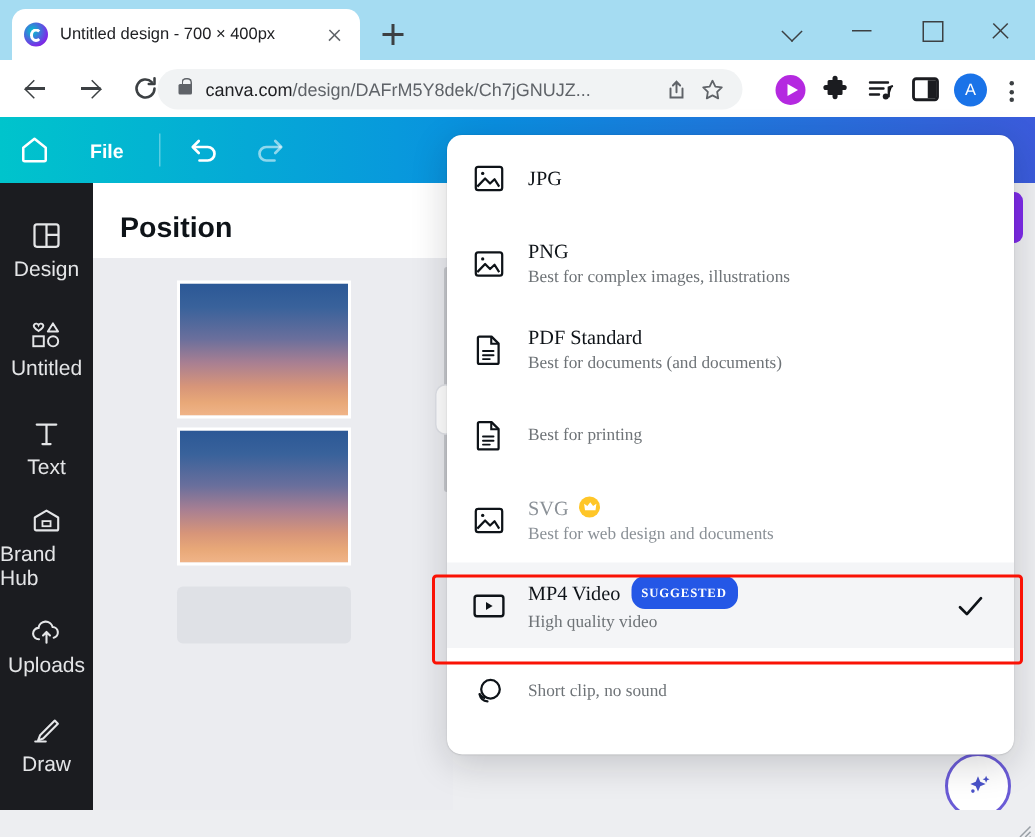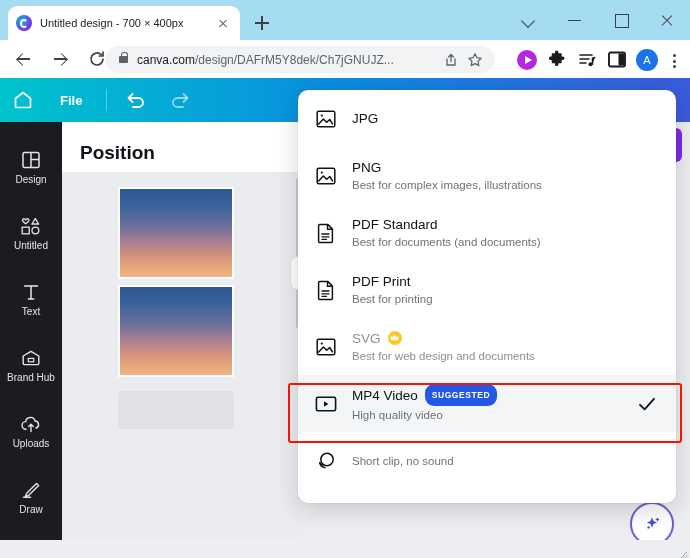--- a/index.html
+++ b/index.html
@@ -165,21 +165,21 @@
 
   .side {
     position: absolute; left: 0; top: 44px; width: 62px; height: 436px;
     background: #1b1c20; padding-top: 12px;
   }
   .side-item {
     width: 62px; height: 66px; display: flex; flex-direction: column;
     align-items: center; justify-content: center; cursor: pointer; gap: 4px;
   }
   .side-item svg { display: block; }
-  .side-lbl { color: #e4e5e7; font-size: 10px; }
+  .side-lbl { color: #e4e5e7; font-size: 14px; }
 
   .panel {
     position: absolute; left: 62px; top: 44px; width: 240px; height: 436px;
     background: #fff;
   }
   .panel-title {
     font-size: 19px; font-weight: bold; color: #0e1318;
     padding: 20px 0 0 18px;
   }
   .panel-body {
@@ -238,21 +238,21 @@
   }
   .dd-item {
     height: 57px; display: flex; align-items: center;
     padding: 0 18px 0 14px; cursor: pointer; position: relative;
   }
   .dd-item.selected { background: #f4f5f7; }
   .dd-ico {
     width: 28px; height: 28px; flex: 0 0 auto; margin-right: 12px;
     display: flex; align-items: center; justify-content: center;
   }
-  .dd-txt { flex: 1 1 auto; min-width: 0; }
+  .dd-txt { flex: 1 1 auto; min-width: 0; font-family: Liberation Serif, serif; }
   .dd-title {
     font-size: 13.5px; color: #0e1318; line-height: 17px;
     display: flex; align-items: center; gap: 7px;
   }
   .dd-item.dim .dd-title, .dd-item.dim .dd-sub { color: #8b9197; }
   .dd-sub { font-size: 11.5px; color: #6e7377; line-height: 16px; margin-top: 1px; }
   .badge {
     background: #2457e6; color: #fff; font-size: 8.5px; font-weight: bold;
     letter-spacing: .55px; padding: 2.5px 7px; border-radius: 9px;
     white-space: nowrap;
@@ -499,23 +499,20 @@
 
     <div class="dd-item">
       <div class="dd-ico">
         <svg width="20" height="22" viewBox="0 0 20 22" fill="none">
           <path d="M3.6 2.4h8.1l4.7 4.7v12.5a1 1 0 0 1-1 1H3.6a1 1 0 0 1-1-1V3.4a1 1 0 0 1 1-1z" stroke="#0e1318" stroke-width="1.5" stroke-linejoin="round"></path>
           <path d="M11.5 2.6v4.6h4.6" stroke="#0e1318" stroke-width="1.4"></path>
           <path d="M6 12h7M6 14.8h7M6 17.4h4.5" stroke="#0e1318" stroke-width="1.3" stroke-linecap="round"></path>
         </svg>
       </div>
       <div class="dd-txt">
-        <div class="dd-title">
-            <span>PDF Print</span>
-          </div>
         <div class="dd-sub">Best for printing</div>
       </div>
     </div>
 
     <div class="dd-item dim">
       <div class="dd-ico">
         <svg width="22" height="22" viewBox="0 0 22 22" fill="none">
           <rect x="2.2" y="3.2" width="17.6" height="15.6" rx="1.6" stroke="#0e1318" stroke-width="1.5"></rect>
           <circle cx="6.8" cy="7.6" r="1.1" fill="#0e1318"></circle>
           <path d="M3.2 16.4 8.4 11l3.3 3.3 3-2.8 3.1 4.9" stroke="#0e1318" stroke-width="1.5" stroke-linejoin="round"></path>

